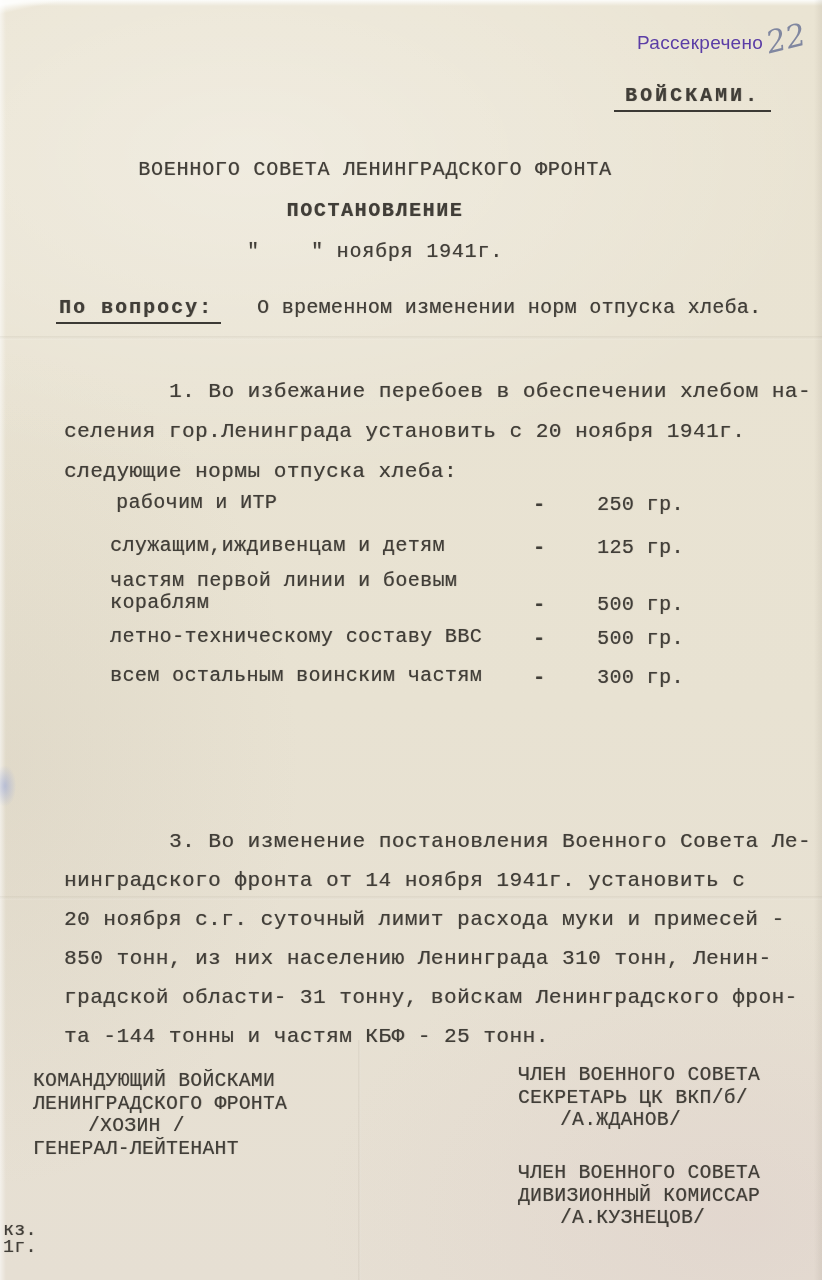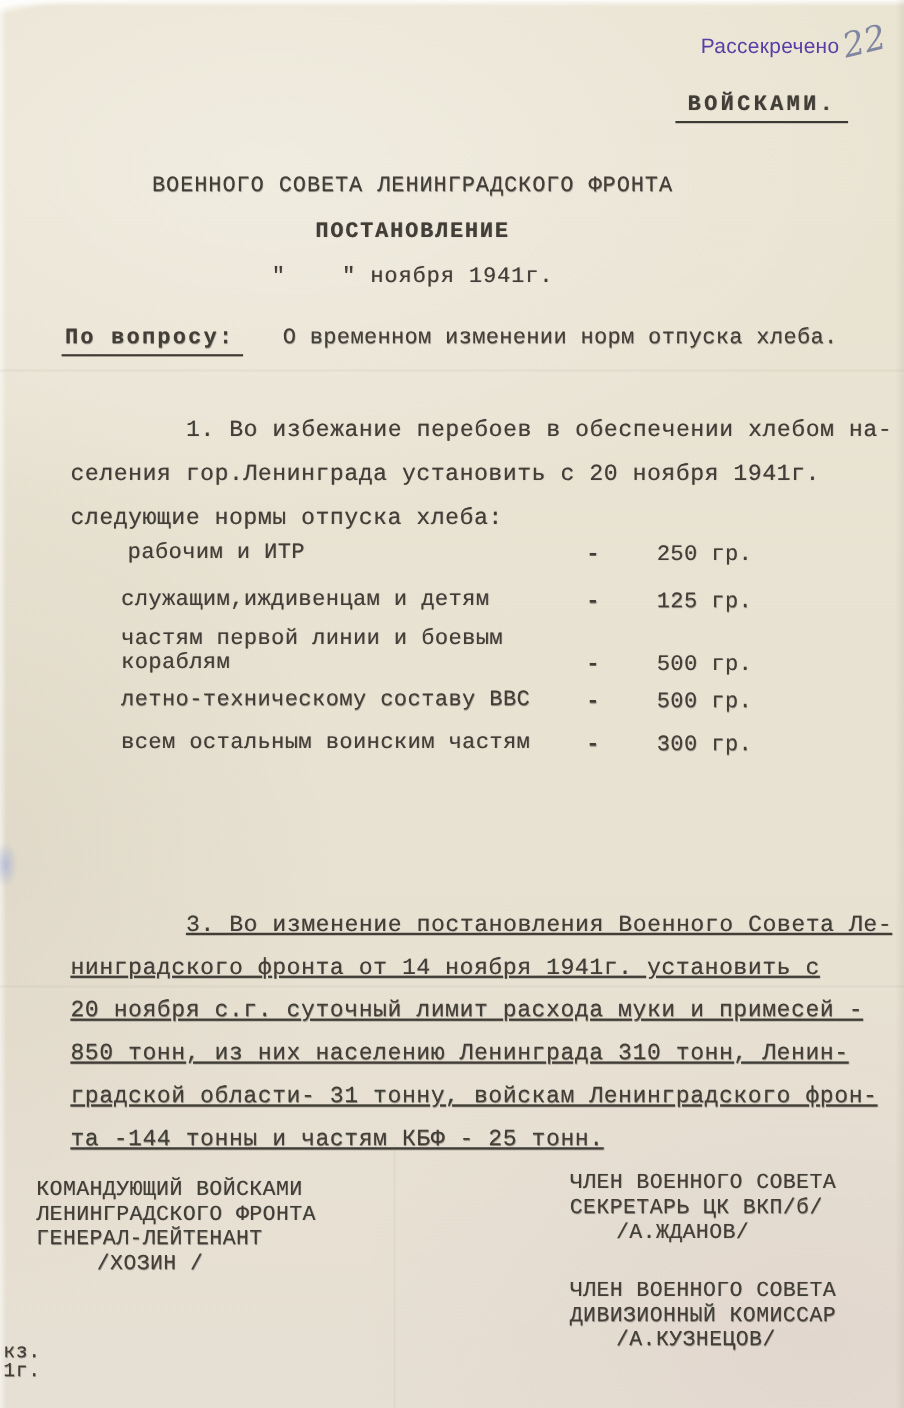--- a/index.html
+++ b/index.html
@@ -52,21 +52,21 @@
 
   .subject{position:absolute;left:56px;top:296px;font-size:20px;white-space:nowrap;}
   .subject-label{font-weight:bold;letter-spacing:2px;border-bottom:2.5px solid #3c3a35;
     padding:0 8px 3px 3px;margin-right:36px;display:inline-block;}
   .subject-text{letter-spacing:0.3px;}
 
   .para{position:absolute;left:64px;width:706px;font-size:21px;letter-spacing:0.5px;}
   .para .ln{white-space:nowrap;}
   .p1{top:372px;} .p1 .ln{line-height:40px;}
   .p2{top:702px;} .p2 .ln{line-height:40px;}
-  .p3{top:822px;text-decoration:underline;} .p3 .ln{line-height:39px;}
+  .p3{top:822px;} .p3 .ln{line-height:39px;}
   .ln.first{text-indent:105px;}
 
   .ration-row{position:absolute;left:110px;width:620px;font-size:20px;line-height:22px;letter-spacing:0.4px;}
   .ration-row .cat{display:block;white-space:nowrap;}
   .ration-row .dash{position:absolute;left:423px;bottom:0;font-weight:bold;}
   .ration-row .amt{position:absolute;left:487px;bottom:0;white-space:nowrap;}
   .r1{top:492px;height:24px;}
   .r2{top:535px;height:24px;}
   .r3{top:570px;height:46px;}
   .r4{top:626px;height:24px;}
@@ -150,22 +150,22 @@
     <div class="ln">нинградского фронта от 14 ноября 1941г. установить с</div>
     <div class="ln">20 ноября с.г. суточный лимит расхода муки и примесей -</div>
     <div class="ln">850 тонн, из них населению Ленинграда 310 тонн, Ленин-</div>
     <div class="ln">градской области- 31 тонну, войскам Ленинградского фрон-</div>
     <div class="ln">та -144 тонны и частям КБФ - 25 тонн.</div>
   </div>
 
   <div class="sig sig-left tw">
     <div class="ln">КОМАНДУЮЩИЙ ВОЙСКАМИ</div>
     <div class="ln">ЛЕНИНГРАДСКОГО ФРОНТА</div>
+    <div class="ln indented">/ХОЗИН /</div>
     <div class="ln">ГЕНЕРАЛ-ЛЕЙТЕНАНТ</div>
-    <div class="ln indented">/ХОЗИН /</div>
   </div>
 
   <div class="sig sig-r1 tw">
     <div class="ln">ЧЛЕН ВОЕННОГО СОВЕТА</div>
     <div class="ln">СЕКРЕТАРЬ ЦК ВКП/б/</div>
     <div class="ln indented">/А.ЖДАНОВ/</div>
   </div>
 
   <div class="sig sig-r2 tw">
     <div class="ln">ЧЛЕН ВОЕННОГО СОВЕТА</div>

